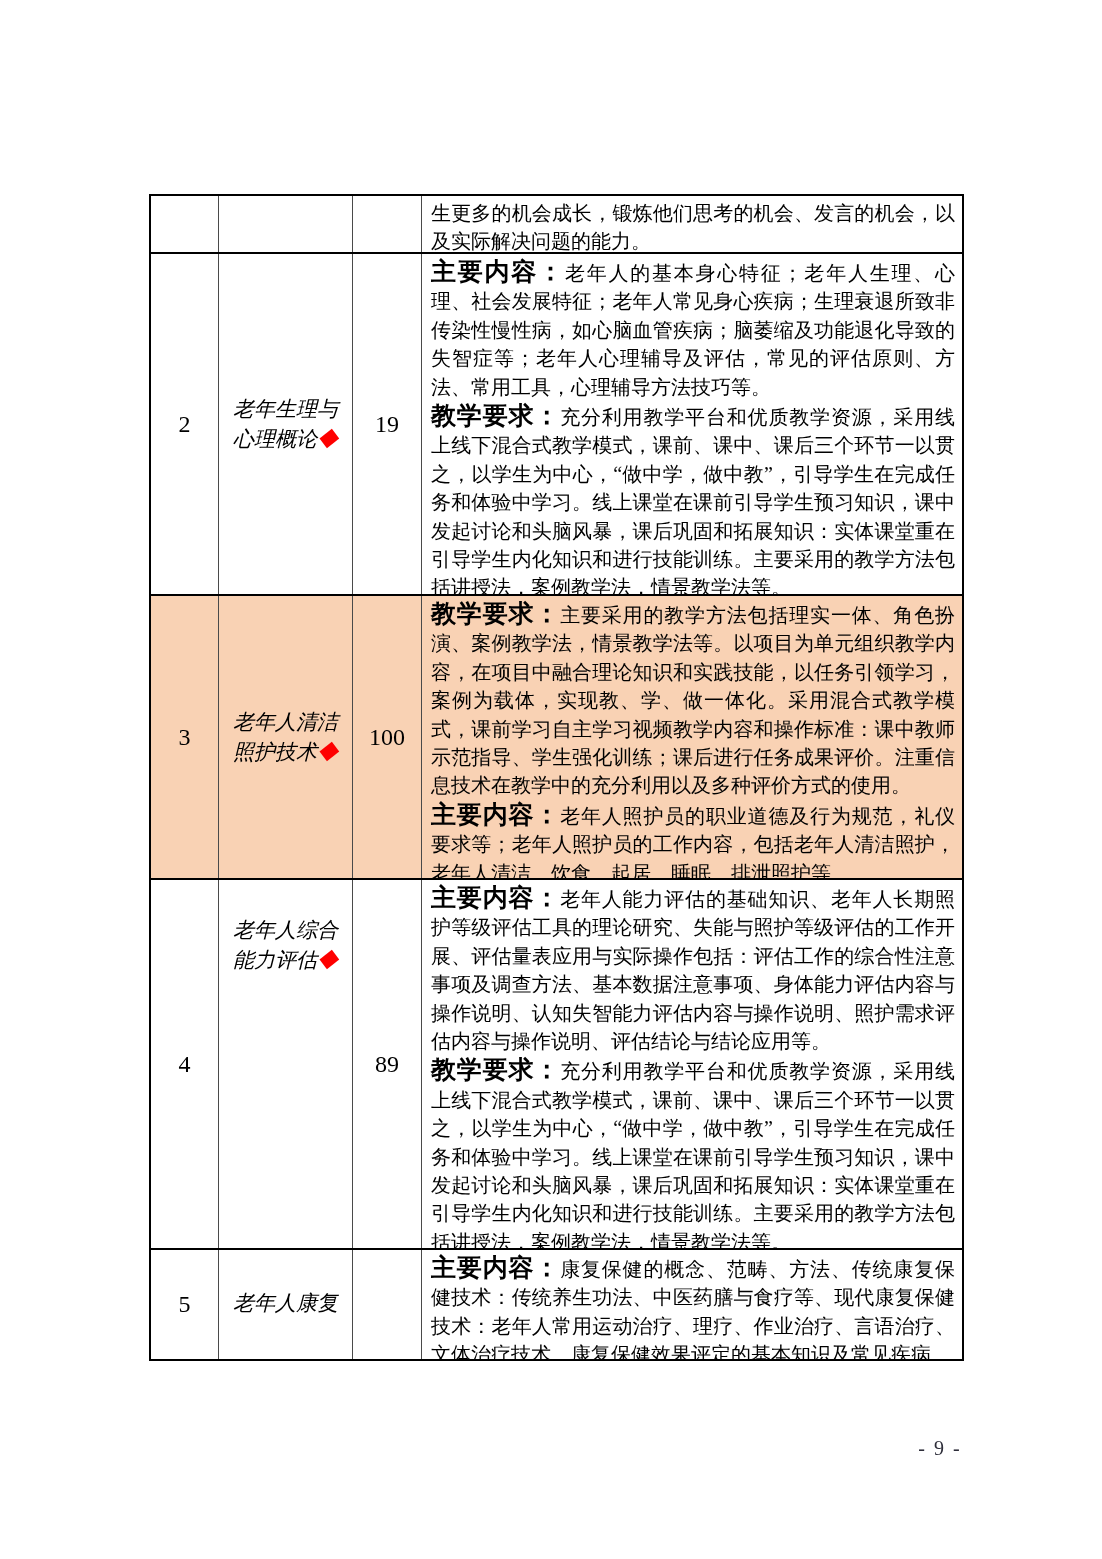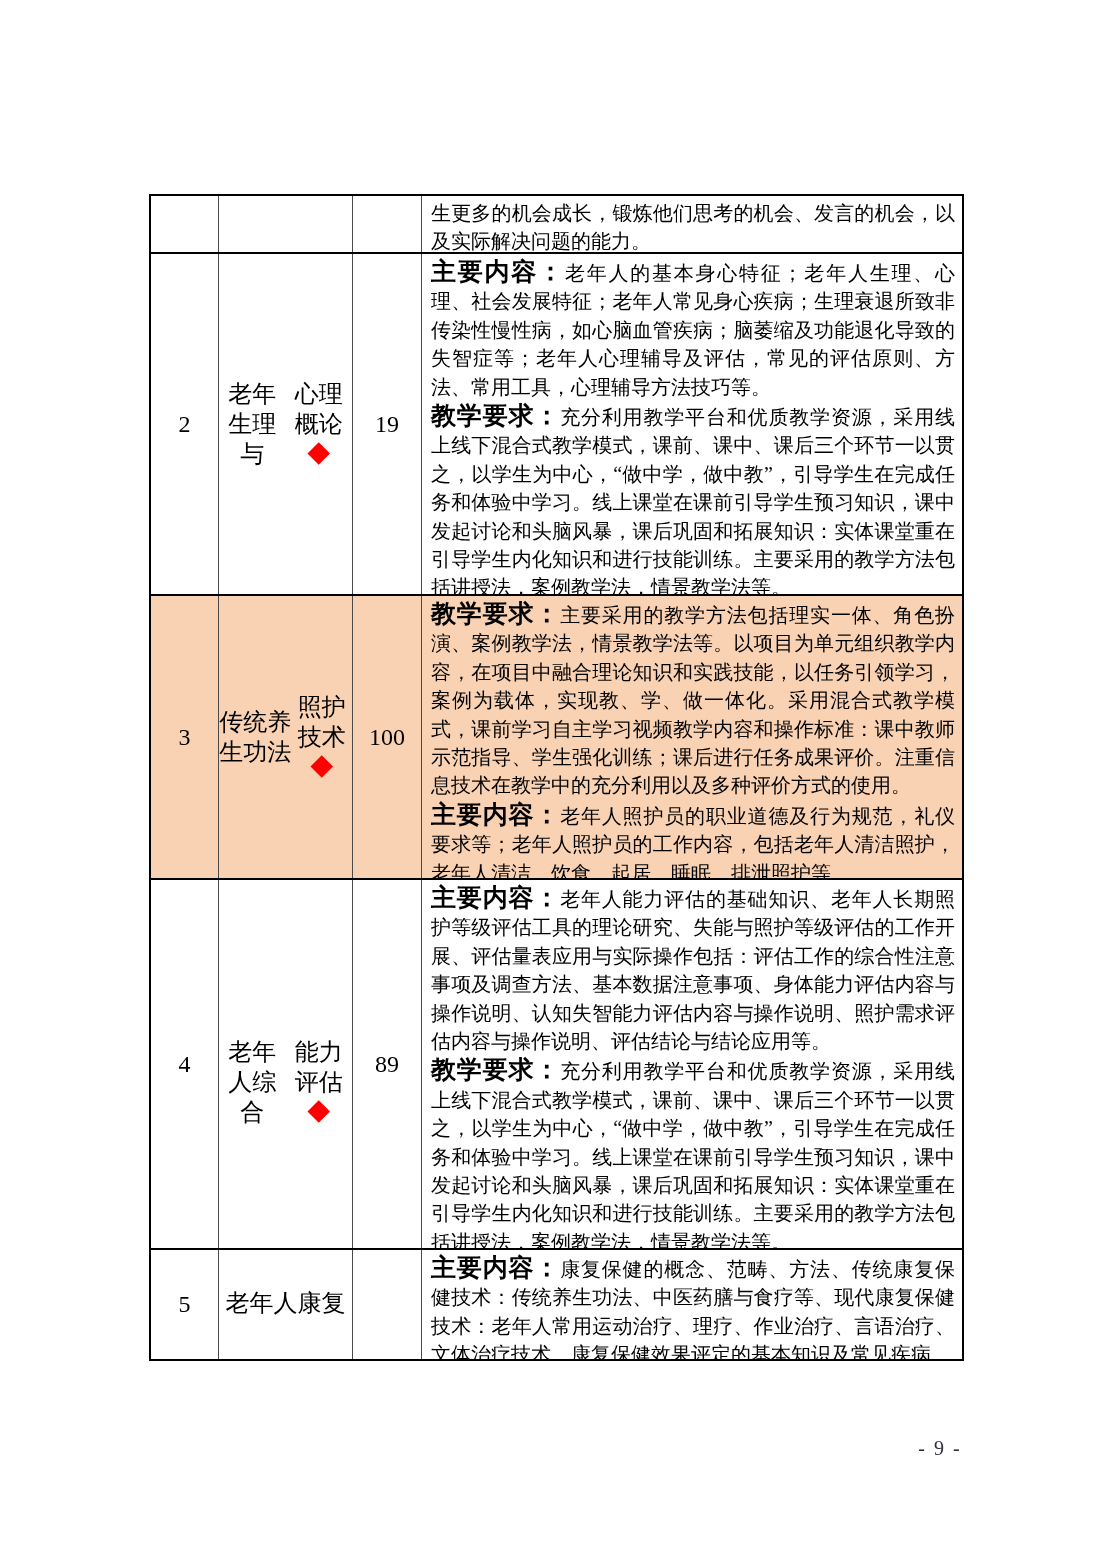--- a/index.html
+++ b/index.html
@@ -25,24 +25,24 @@
     border-bottom:2px solid #000;
   }
   .trow.highlight { background:#f9d2b4; }
   .cell { border-right:1.5px solid #4a4a4a; overflow:hidden; }
   .cell:last-child { border-right:none; }
   .cell.num, .cell.hours {
     display:flex; align-items:center; justify-content:center;
     font-size:24px;
   }
   .cell.course {
-    display:flex; flex-direction:row; align-items:center; justify-content:center;
-    font-size:24px; line-height:30px; text-align:center;
+    display:flex; flex-direction:column; align-items:center; justify-content:center;
+    font-size:21px; line-height:30px; text-align:center;font-style:italic;
   }
-  .cell.course.top-offset { justify-content:center; padding-top:35px; }
+  .cell.course.top-offset { justify-content:flex-start; padding-top:35px; }
   .cell.course.bottom { padding-bottom:4px; }
   .cell.content {
     padding:3px 7px 2px 9px;
     font-size:20px; line-height:28.4px;
     text-align:justify;
   }
   .cell.content p { text-align:justify; }
   .lbl { font-weight:bold; font-family:"Liberation Sans", sans-serif; font-size:25px; }
   .diamond { color:#fe0000; }
   .r1 { height:58px; }
@@ -87,21 +87,21 @@
         <p><span class="lbl">主要内容：</span><span>老年人的基本身心特征；老年人生理、心理、社会发展特征；老年人常见身心疾病；生理衰退所致非传染性慢性病，如心脑血管疾病；脑萎缩及功能退化导致的失智症等；老年人心理辅导及评估，常见的评估原则、方法、常用工具，心理辅导方法技巧等。</span></p>
         <p><span class="lbl">教学要求：</span><span>充分利用教学平台和优质教学资源，采用线上线下混合式教学模式，课前、课中、课后三个环节一以贯之，以学生为中心，“做中学，做中教”，引导学生在完成任务和体验中学习。线上课堂在课前引导学生预习知识，课中发起讨论和头脑风暴，课后巩固和拓展知识：实体课堂重在引导学生内化知识和进行技能训练。主要采用的教学方法包括讲授法，案例教学法，情景教学法等。</span></p>
       </div>
     </div>
 
     <div class="trow r3 highlight">
       <div class="cell num">
         <span>3</span>
       </div>
       <div class="cell course">
-        <span>传统养生功法</span>
+        <span>老年人清洁</span>
         <span><span>照护技术</span><span class="diamond">◆</span></span>
       </div>
       <div class="cell hours">
         <span>100</span>
       </div>
       <div class="cell content">
         <p><span class="lbl">教学要求：</span><span>主要采用的教学方法包括理实一体、角色扮演、案例教学法，情景教学法等。以项目为单元组织教学内容，在项目中融合理论知识和实践技能，以任务引领学习，案例为载体，实现教、学、做一体化。采用混合式教学模式，课前学习自主学习视频教学内容和操作标准：课中教师示范指导、学生强化训练；课后进行任务成果评价。注重信息技术在教学中的充分利用以及多种评价方式的使用。</span></p>
         <p><span class="lbl">主要内容：</span><span>老年人照护员的职业道德及行为规范，礼仪要求等；老年人照护员的工作内容，包括老年人清洁照护，老年人清洁、饮食、起居、睡眠、排泄照护等。</span></p>
       </div>
     </div>

